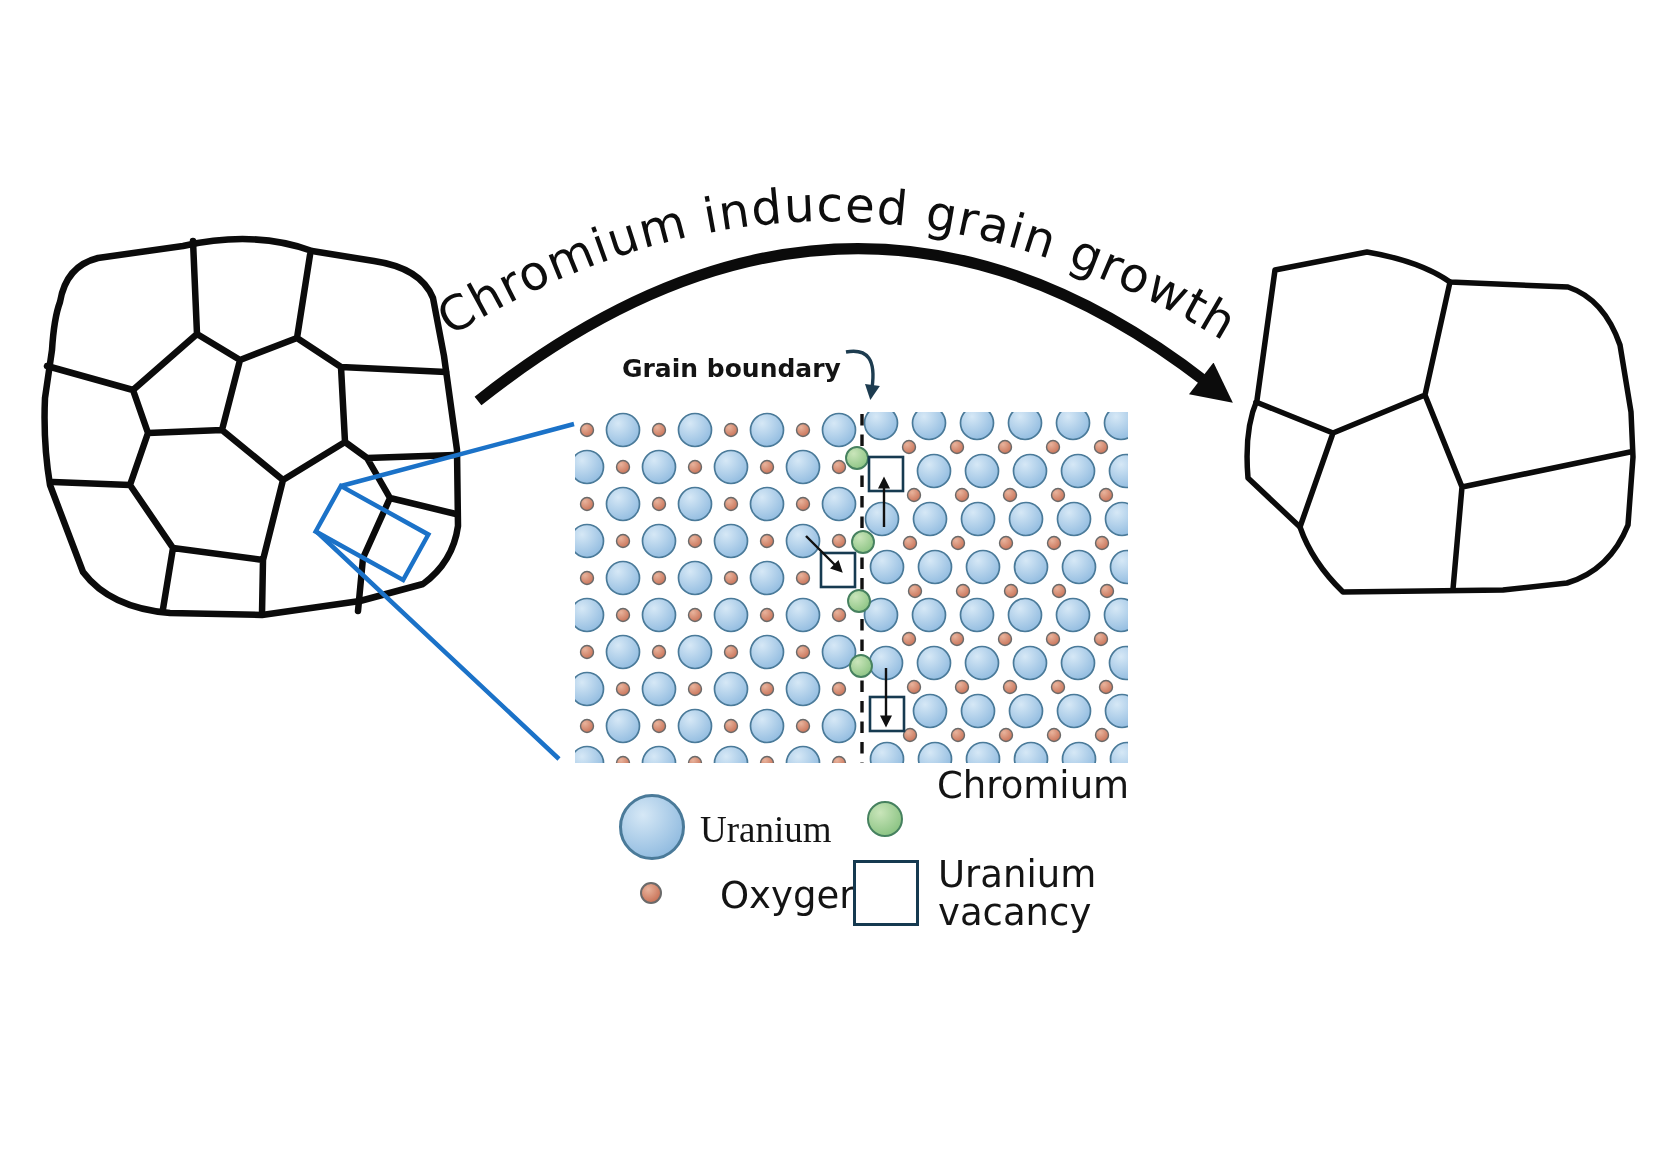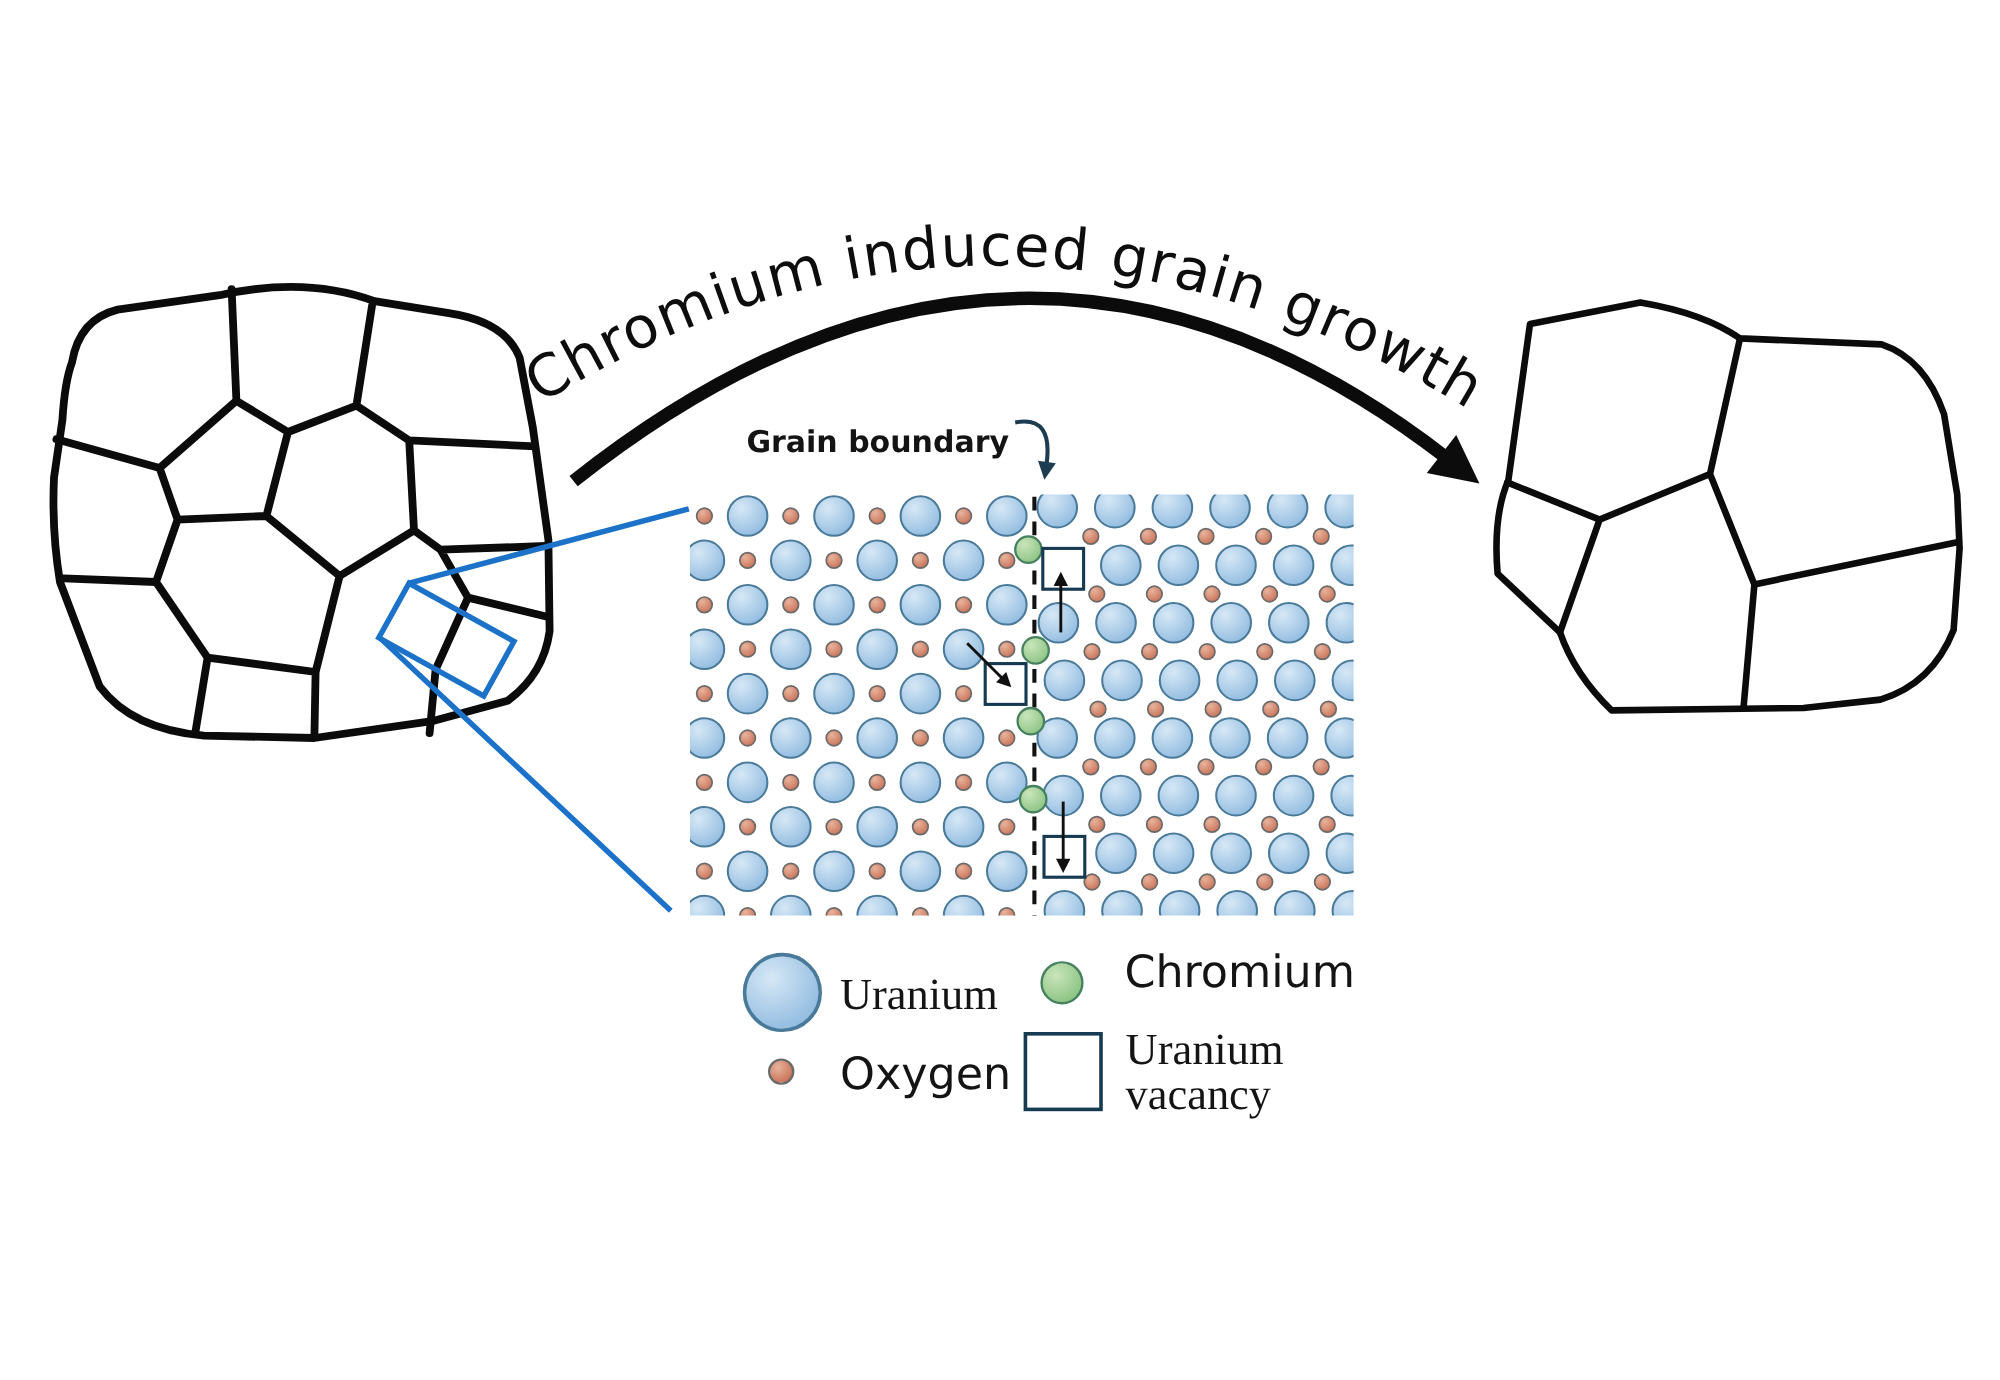--- a/index.html
+++ b/index.html
@@ -28,21 +28,21 @@
   .pointer{stroke:var(--ptr,#1d3c50);fill:none;stroke-width:3.4;}
   .gb-label{fill:var(--txt,#141414);font-size:25px;font-weight:bold;}
   .mk-black{fill:#0c0c0c;}
   .mk-ptr{fill:var(--ptr,#1d3c50);}
   .mk-small{fill:#101010;}
   
   .legend-label{
     position:absolute;transform:translateY(-50%);
     font-size:37px;color:var(--txt,#141414);line-height:1.0;white-space:nowrap;
   }
-  .legend-label.wrap{white-space:normal;width:150px;line-height:1.02;font-family:Liberation Serif, serif;}
+  .legend-label.wrap{white-space:normal;width:150px;line-height:1.02;}
   .sw{position:absolute;border-radius:50%;box-sizing:border-box;}
   .sw-u{width:66px;height:66px;border:3px solid var(--u-edge,#4a7a99);
         background:radial-gradient(circle at 35% 30%, var(--u-hi,#d6e8f6), var(--u-fill,#92bce0) 78%);}
   .sw-o{width:22px;height:22px;border:2px solid var(--o-edge,#6a6a6a);
         background:radial-gradient(circle at 35% 30%, var(--o-hi,#e8b39c), var(--o-fill,#c97358) 78%);}
   .sw-g{width:36px;height:36px;border:2.5px solid var(--g-edge,#46815f);
         background:radial-gradient(circle at 35% 30%, var(--g-hi,#c9e5ba), var(--g-fill,#8cc484) 78%);}
   .sw-v{position:absolute;width:66px;height:66px;border:3.5px solid var(--vac,#163a50);
         background:#ffffff;border-radius:0;box-sizing:border-box;}
 </style>
@@ -322,22 +322,22 @@
       <text class="gb-label" x="622" y="377">Grain boundary</text>
       <path class="pointer" d="M 846 352 C 868 348 876 360 872 388" marker-end="url(#mkPtr)"></path>
     </g>
   </svg>
 
   <div>
     <div class="sw sw-u" style="left:619px;top:794px;"></div>
     <div class="legend-label" style="left:700px;top:829px;font-family:Liberation Serif, serif;">Uranium</div>
 
     <div class="sw sw-o" style="left:640px;top:882px;"></div>
-    <div class="legend-label" style="left:700px;top:895px;text-align:center;">Oxygen</div>
+    <div class="legend-label" style="left:720px;top:895px;text-align:center;">Oxygen</div>
 
     <div class="sw sw-g" style="left:867px;top:801px;"></div>
-    <div class="legend-label" style="left:937px;top:810px;">Chromium</div>
+    <div class="legend-label" style="left:937px;top:785px;">Chromium</div>
 
     <div class="sw-v" style="left:853px;top:860px;"></div>
     <div class="legend-label wrap" style="left:938px;top:894px;">Uranium vacancy</div>
   </div>
 
 </div>
 
 </body></html>

